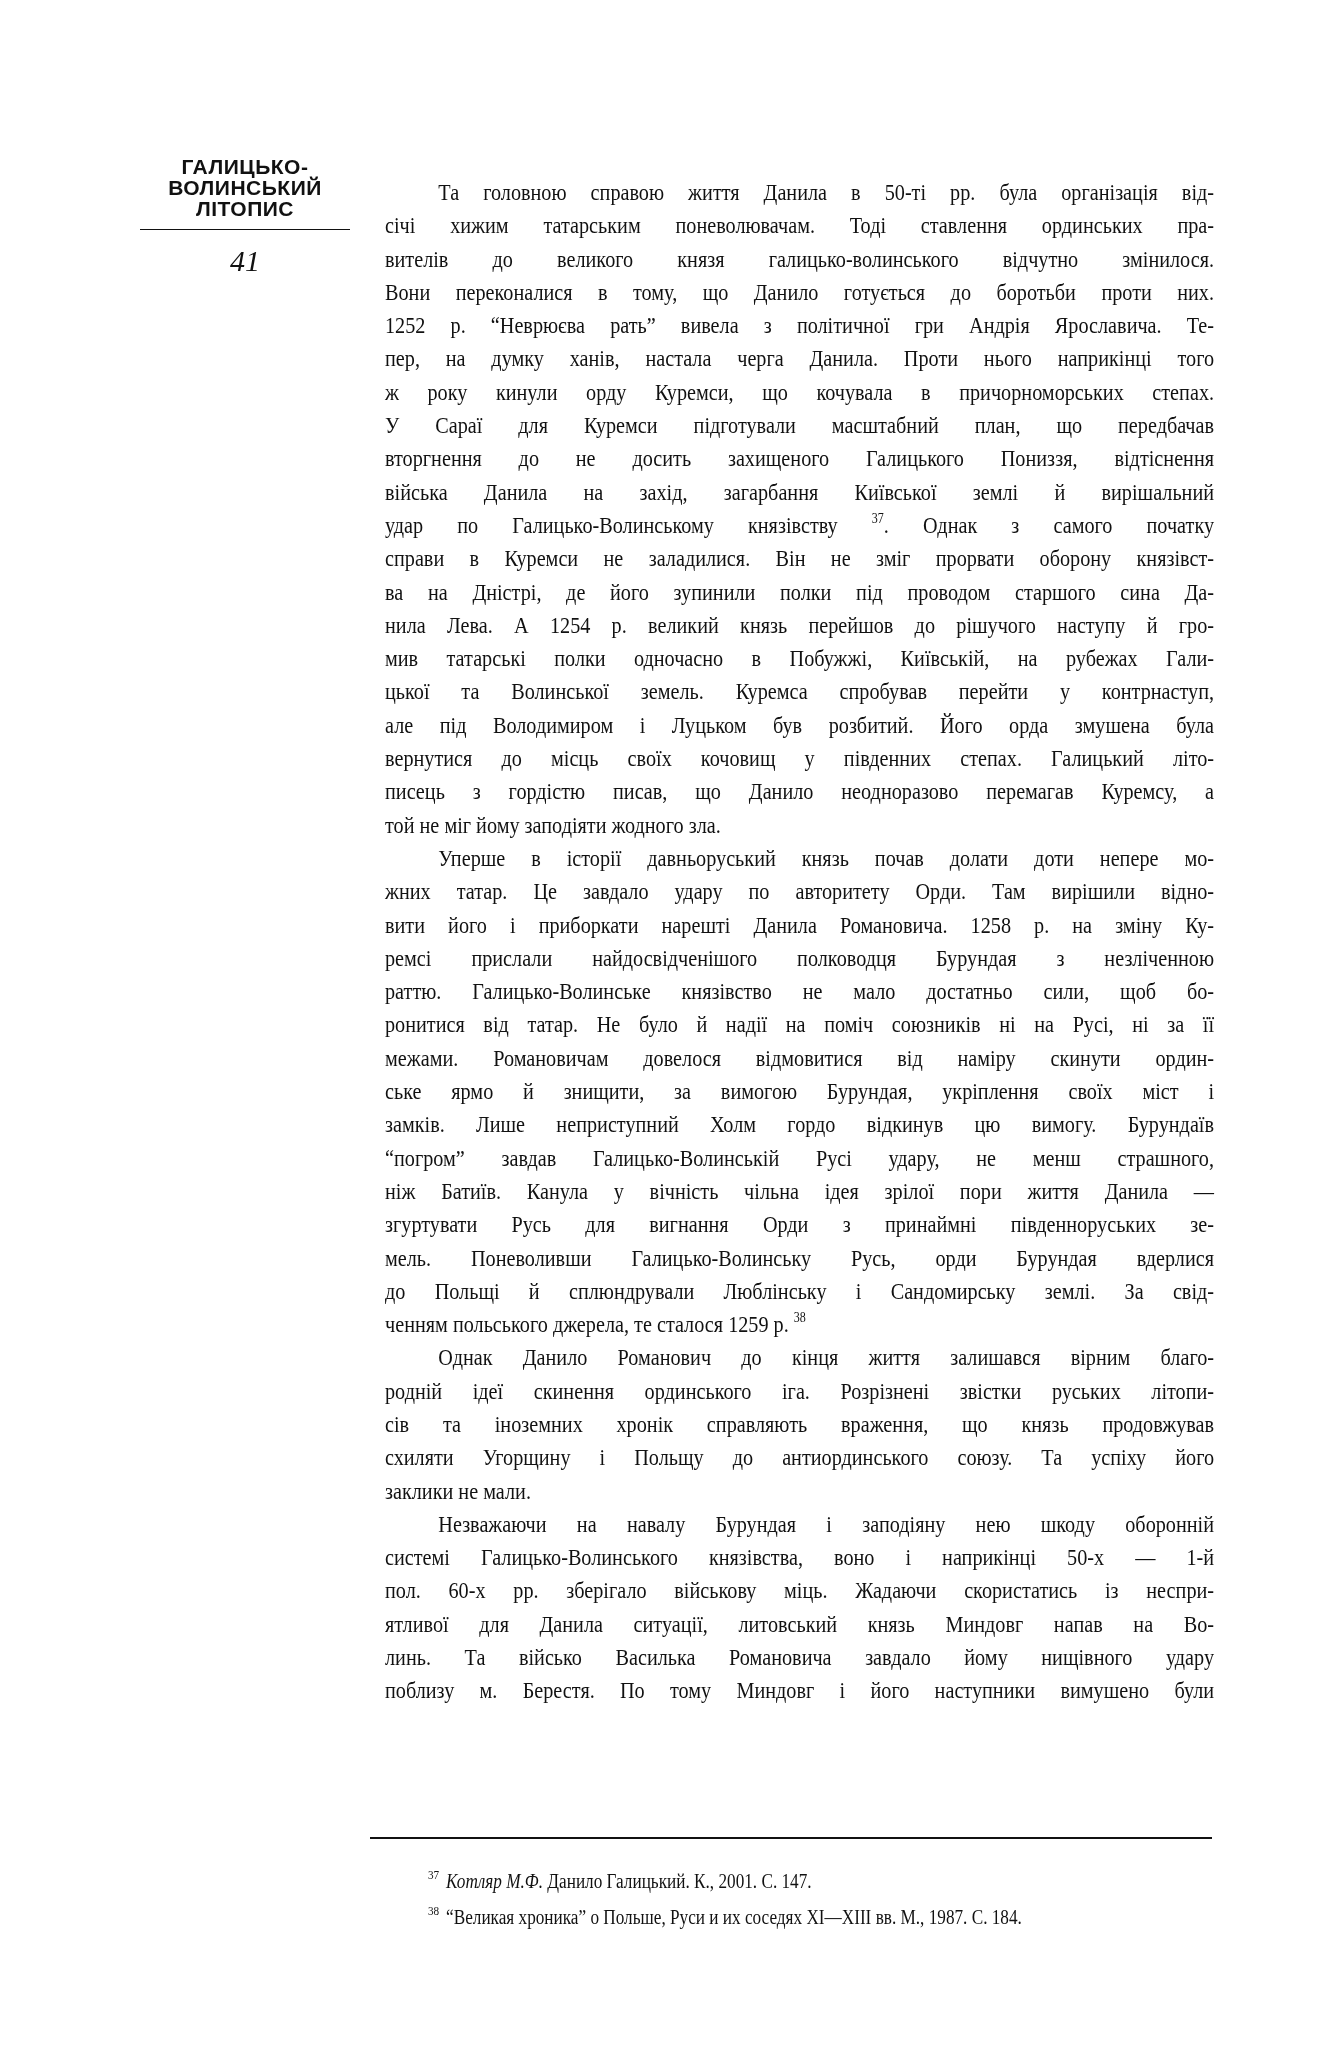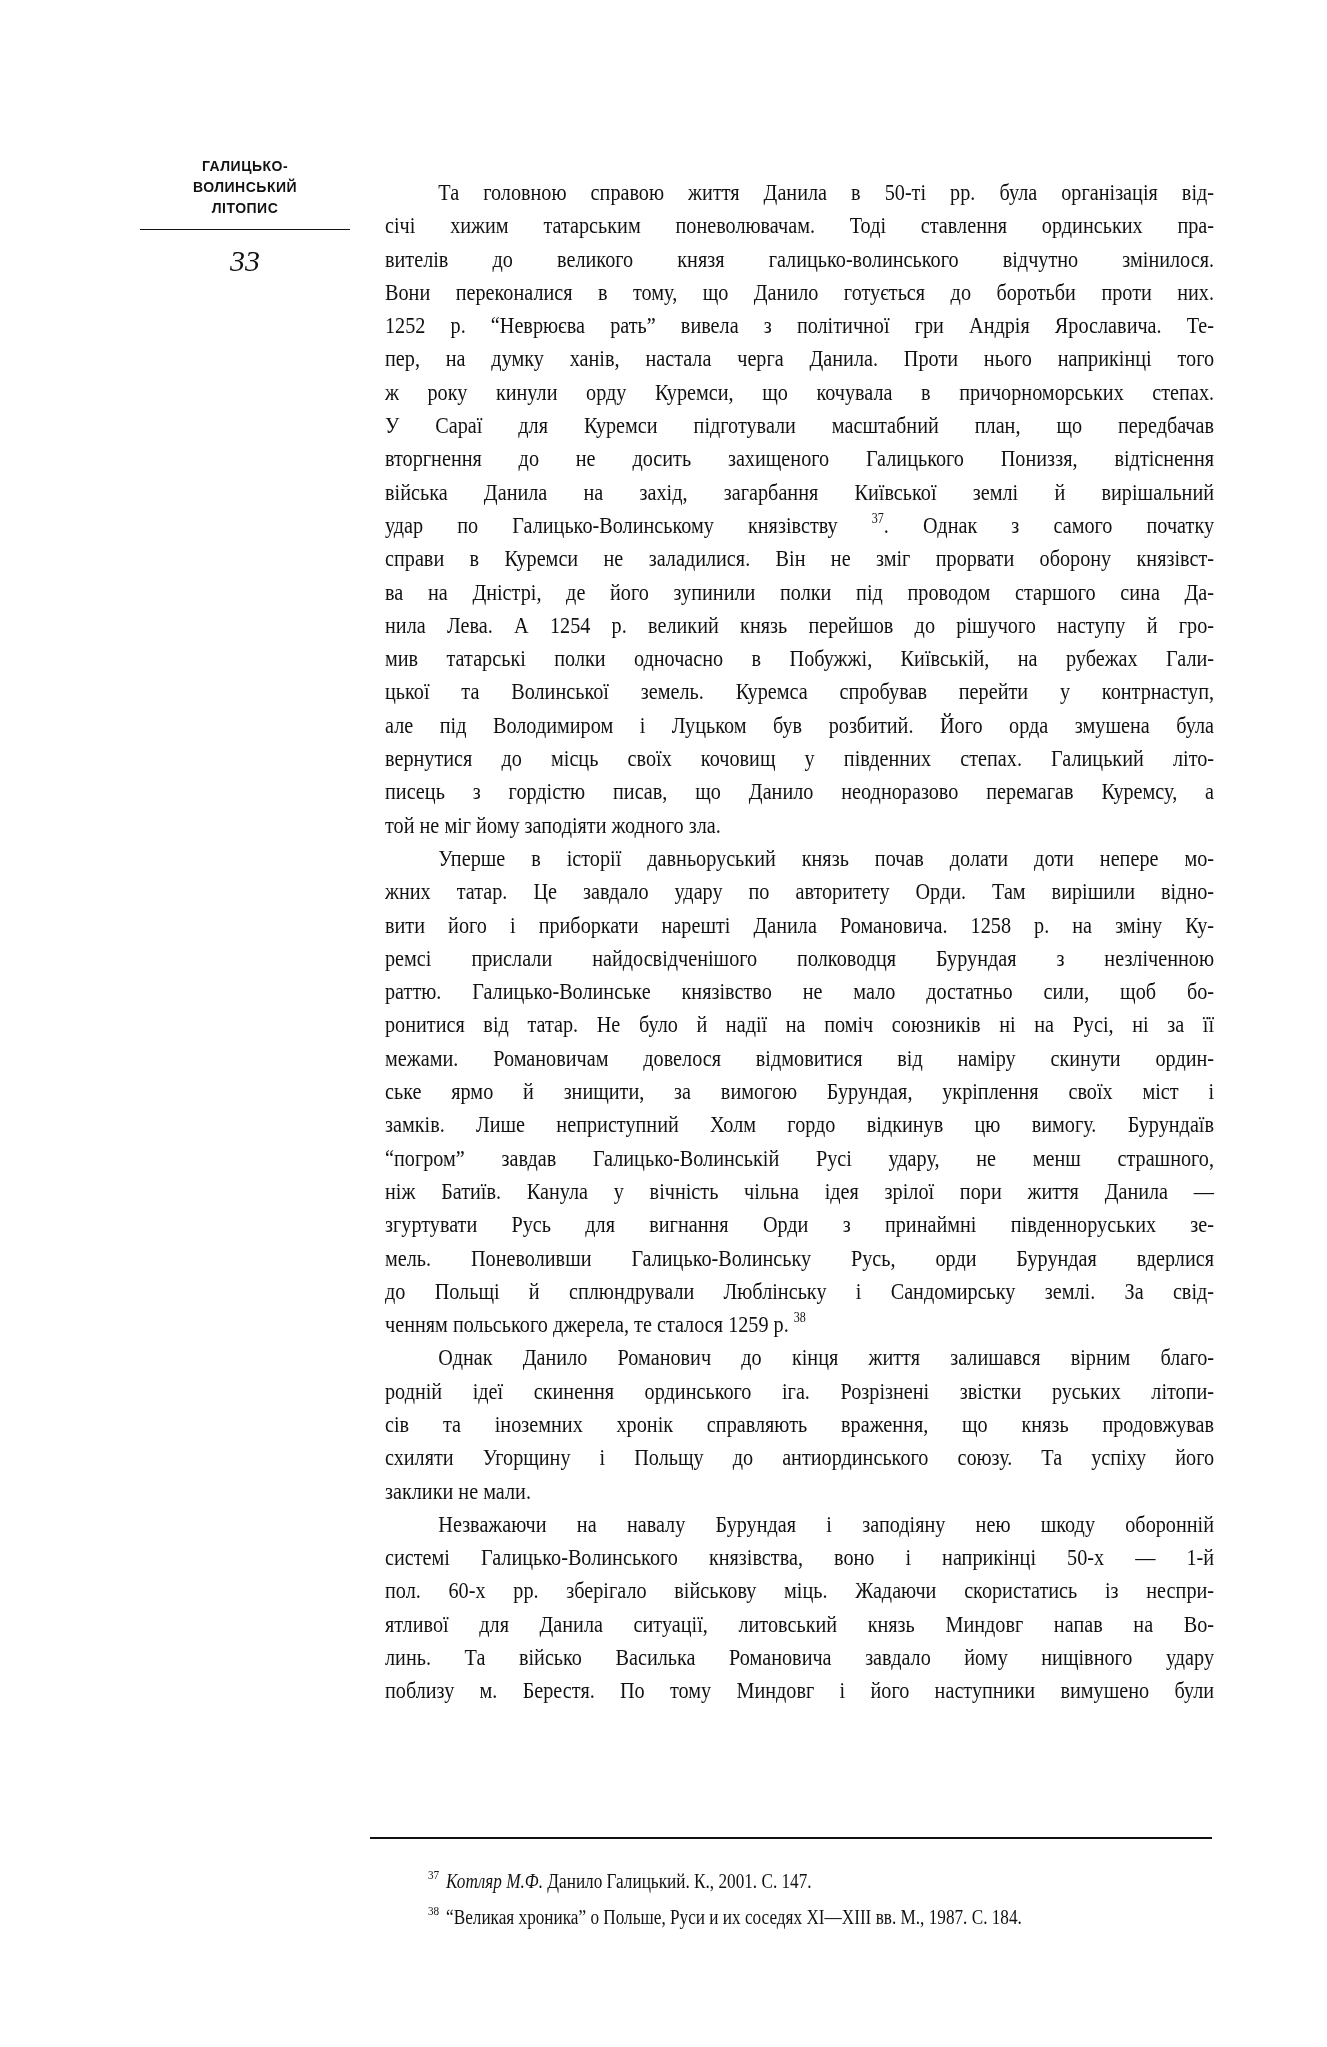--- a/index.html
+++ b/index.html
@@ -1,20 +1,20 @@
 <!DOCTYPE html>
 <html><head>
 <meta charset="utf-8">
 <style>
   html, body { margin: 0; padding: 0; background: #ffffff; }
   body { width: 1327px; height: 2047px; position: relative; overflow: hidden; color: #111111;
          font-family: "Liberation Serif", "DejaVu Serif", serif; }
   .running-head { position: absolute; left: 140px; top: 156px; width: 210px; text-align: center; }
   .running-head .title { font-family: "Liberation Sans", "DejaVu Sans", sans-serif; font-weight: bold;
-         font-size: 14px; line-height: 21px; letter-spacing: 0.5px; text-transform: uppercase; text-align: center; }
+         font-size: 21px; line-height: 21px; letter-spacing: 0.5px; text-transform: uppercase; text-align: center; }
   .running-head .rule { border-top: 1.6px solid #111; margin: 10px 0 0 0; width: 210px; }
   .running-head .page-num { font-style: italic; font-size: 30px; margin-top: 14px; }
   .body-text { position: absolute; left: 385px; top: 176px; width: 829px; font-size: 23.5px;
          line-height: 33.3px; text-align: justify; transform: scaleX(0.86); transform-origin: left top; width: 964px; }
   .body-text .line { display: block; text-align: justify; text-align-last: justify; }
   .body-text .line.last { text-align-last: left; }
   .body-text .line.indent { text-indent: 62px; }
   sup { font-size: 14px; vertical-align: 10px; line-height: 0; }
   .fn-rule { position: absolute; left: 370px; top: 1837px; width: 842px; border-top: 2px solid #111; }
   .footnotes { position: absolute; left: 428px; top: 1860px; font-size: 20px; line-height: 30px;
@@ -26,21 +26,21 @@
 </head>
 <body>
 
 <div class="running-head">
   <div class="title">
     <div>ГАЛИЦЬКО-</div>
     <div>ВОЛИНСЬКИЙ</div>
     <div>ЛІТОПИС</div>
   </div>
   <div class="rule"></div>
-  <div class="page-num">33</div>
+  <div class="page-num">41</div>
 </div>
 
 <div class="body-text">
   <div id="para-container">
       <div>
         <span class="line indent">Та головною справою життя Данила в 50-ті рр. була організація від-</span>
         <span class="line">січі хижим татарським поневолювачам. Тоді ставлення ординських пра-</span>
         <span class="line">вителів до великого князя галицько-волинського відчутно змінилося.</span>
         <span class="line">Вони переконалися в тому, що Данило готується до боротьби проти них.</span>
         <span class="line">1252 р. “Неврюєва рать” вивела з політичної гри Андрія Ярославича. Те-</span>

